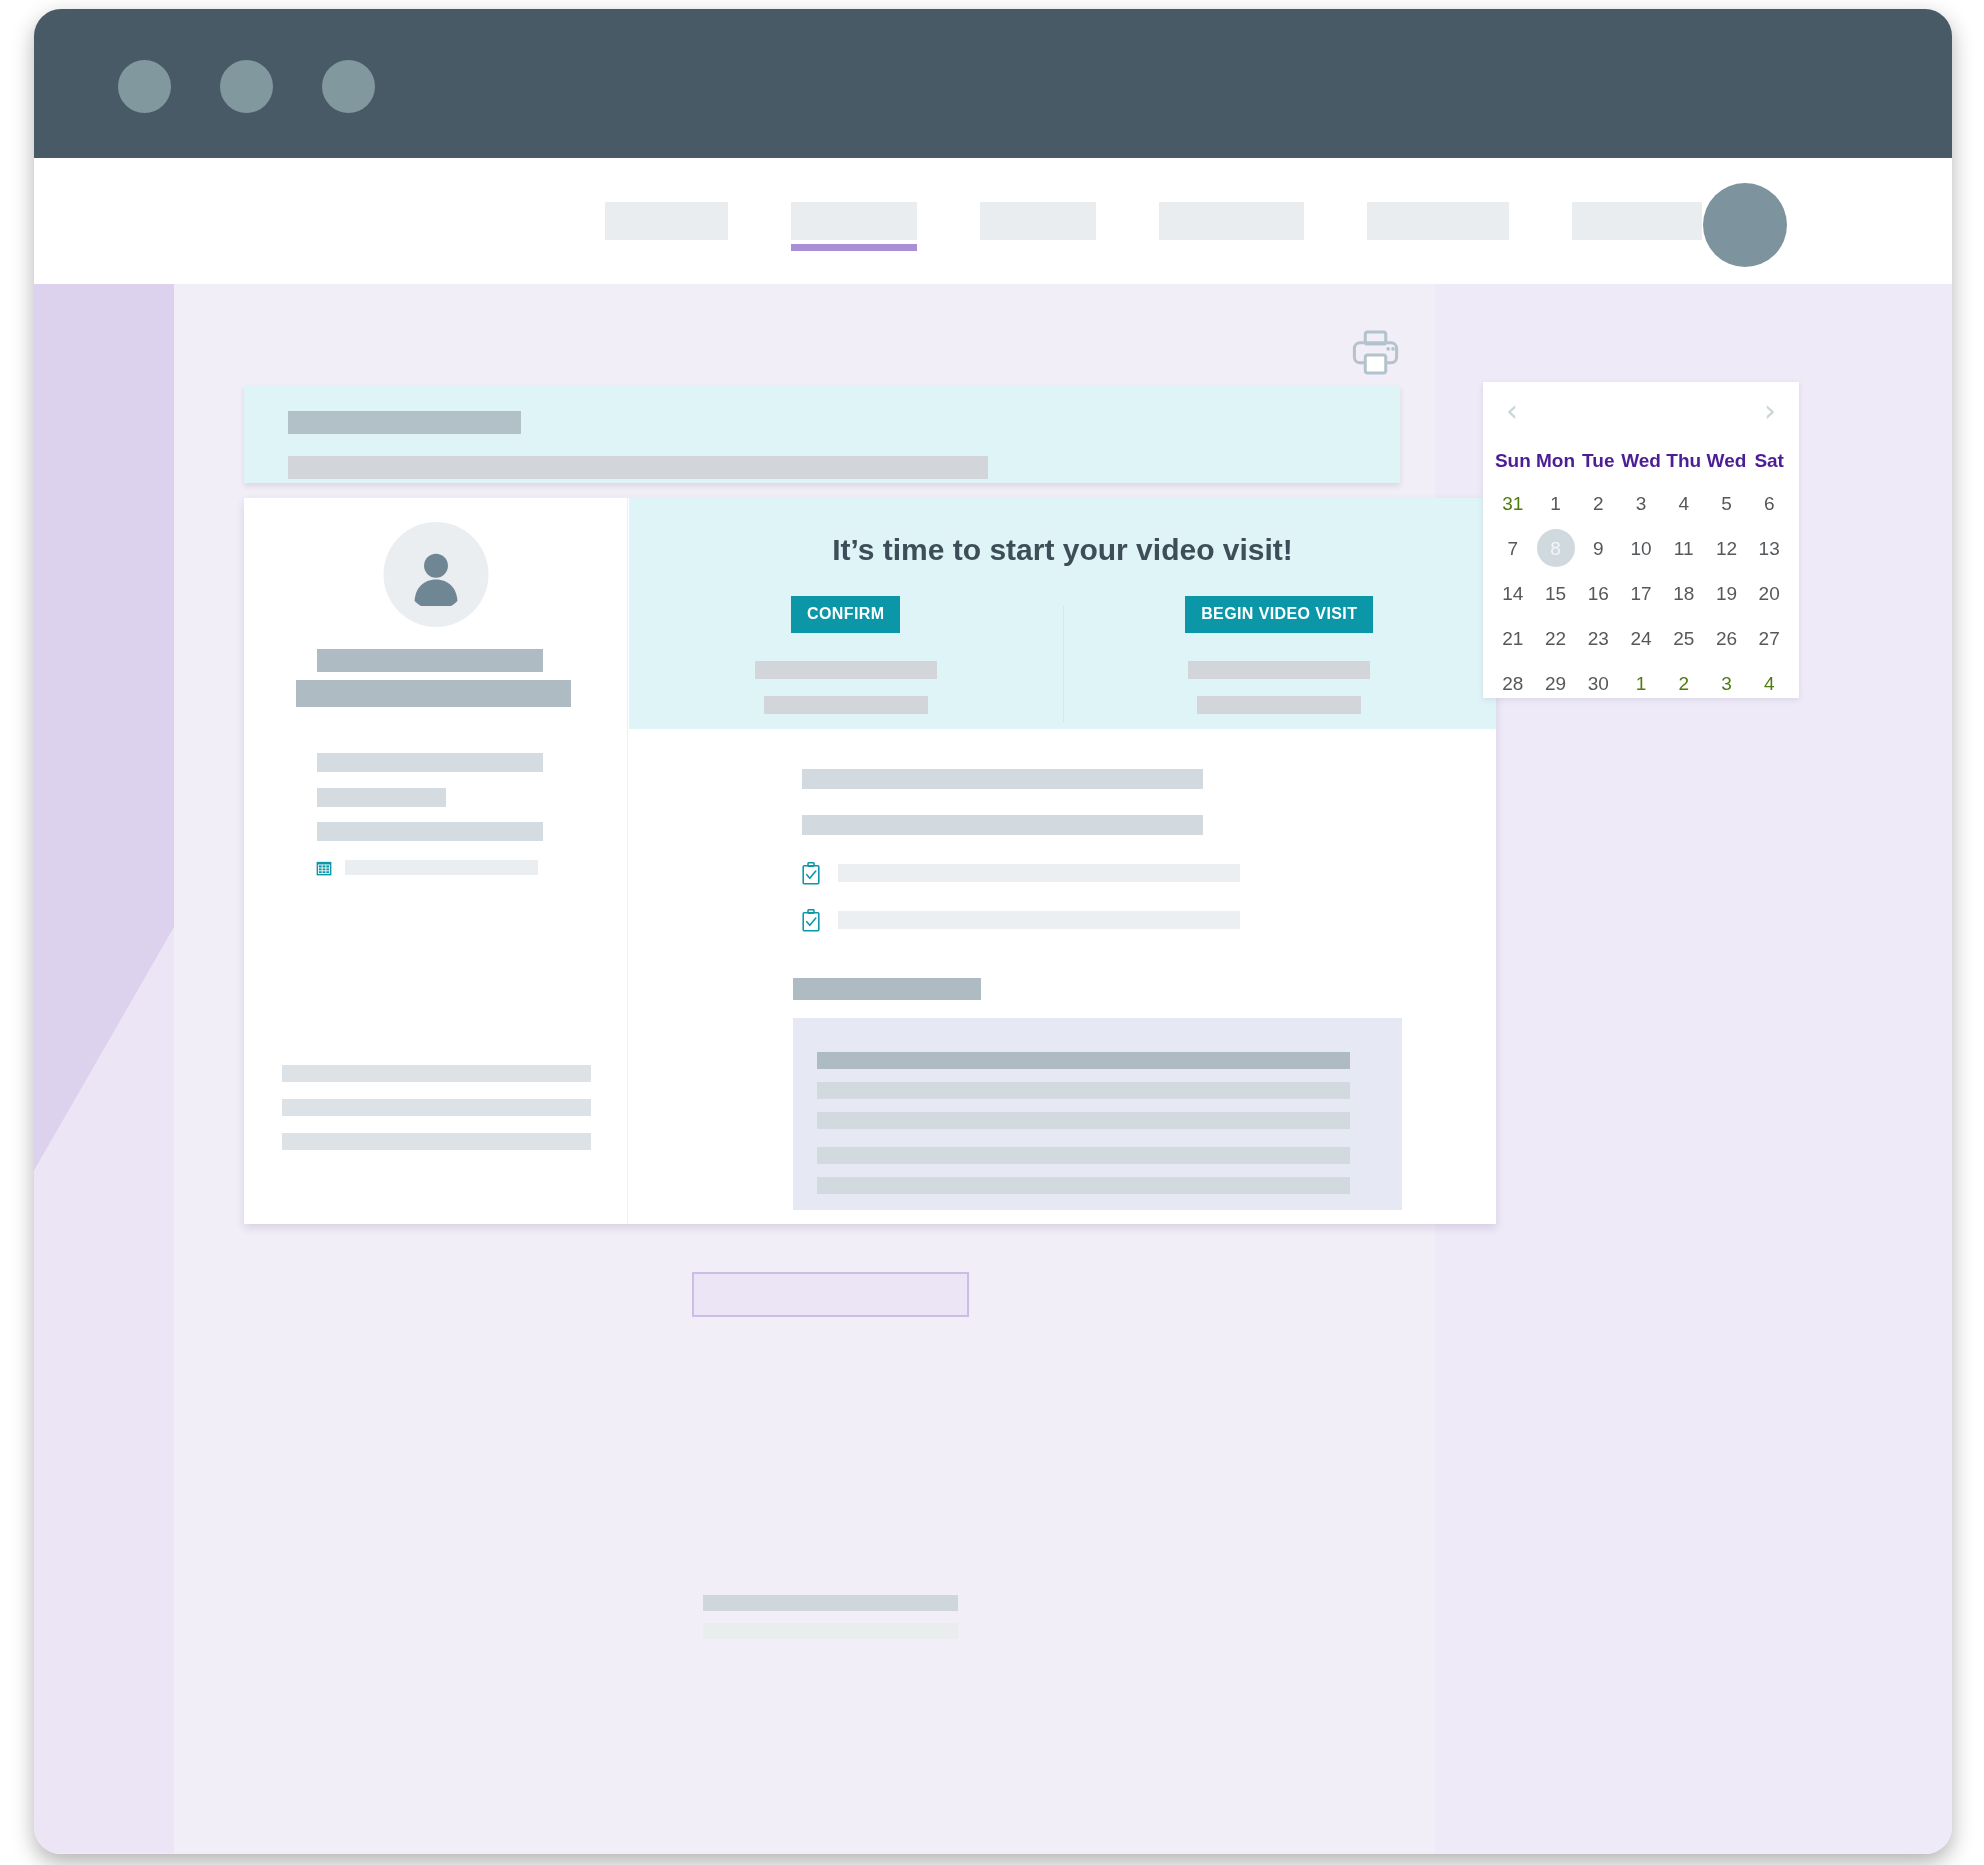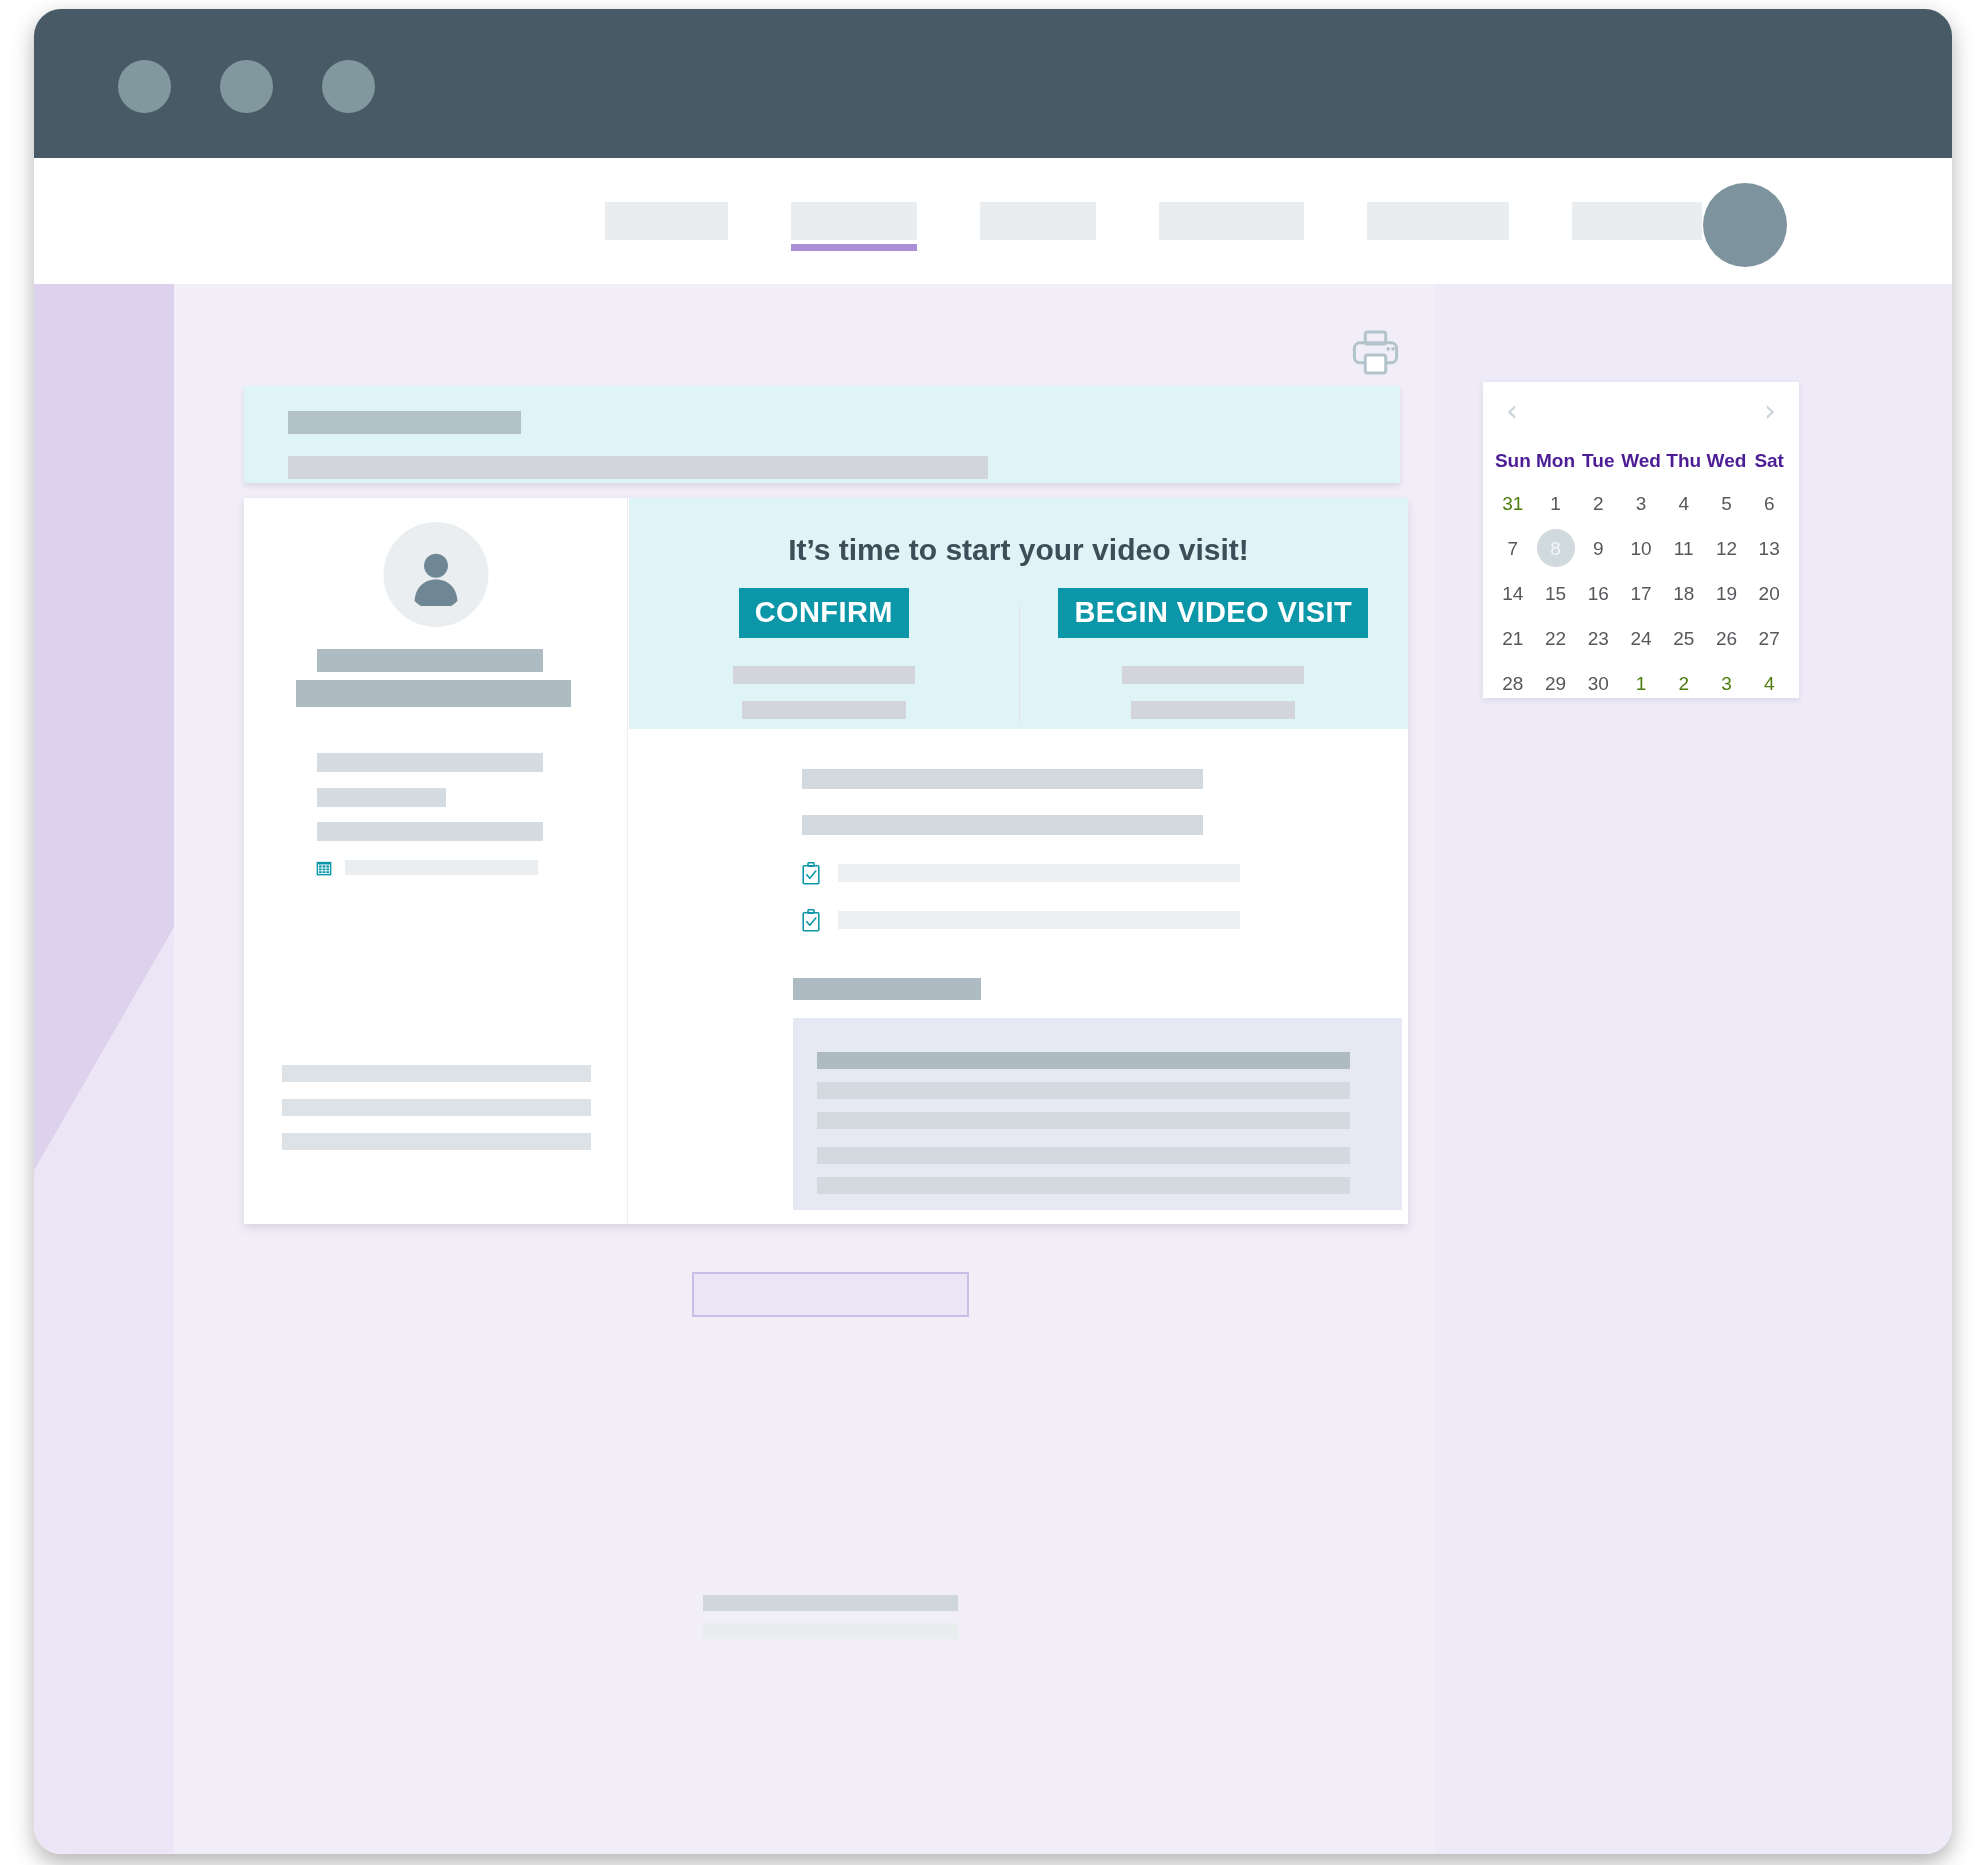--- a/index.html
+++ b/index.html
@@ -201,21 +201,21 @@
     left: 44px; top: 70px;
     width: 700px; height: 23px;
     background: #D2D6DB;
   }
 
   
   .main-card {
     position: absolute;
     left: 210px;
     top: 489px;
-    width: 1164px;
+    width: 1252px;
     height: 726px;
     background: #ffffff;
     box-shadow: 0 3.6px 8.5px rgba(60,40,90,0.14);
   }
   .card-left {
     position: absolute;
     left: 0; top: 0;
     width: 383px;
     height: 100%;
     border-right: 1.8px solid #EFEFEF;
@@ -277,24 +277,24 @@
     top: 108px;
     width: 1.8px;
     height: 116px;
     background: #E9DCF0;
   }
   .vb-col { position: absolute; top: 90px; width: 50%; }
   .vb-col.left  { left: 0; }
   .vb-col.right { left: 50%; }
   .teal-btn {
     display: block;
-    margin: 0 auto;
+    margin: 8px auto;
     background: #0C97A8;
     color: #ffffff;
-    font-size: 29px;
+    font-size: 16px;
     font-weight: 700;
     letter-spacing: 0.4px;
     border: none;
     padding: 10.3px 16px 11.6px;
     line-height: 1;
     font-family: "Liberation Sans", sans-serif;
   }
   .vb-ph { margin: 0 auto; background: #D2D6DB; }
   .vb-ph1 { margin-top: 28px; width: 182px; height: 18px; }
   .vb-ph2 { margin-top: 17px; width: 164px; height: 18px; }

